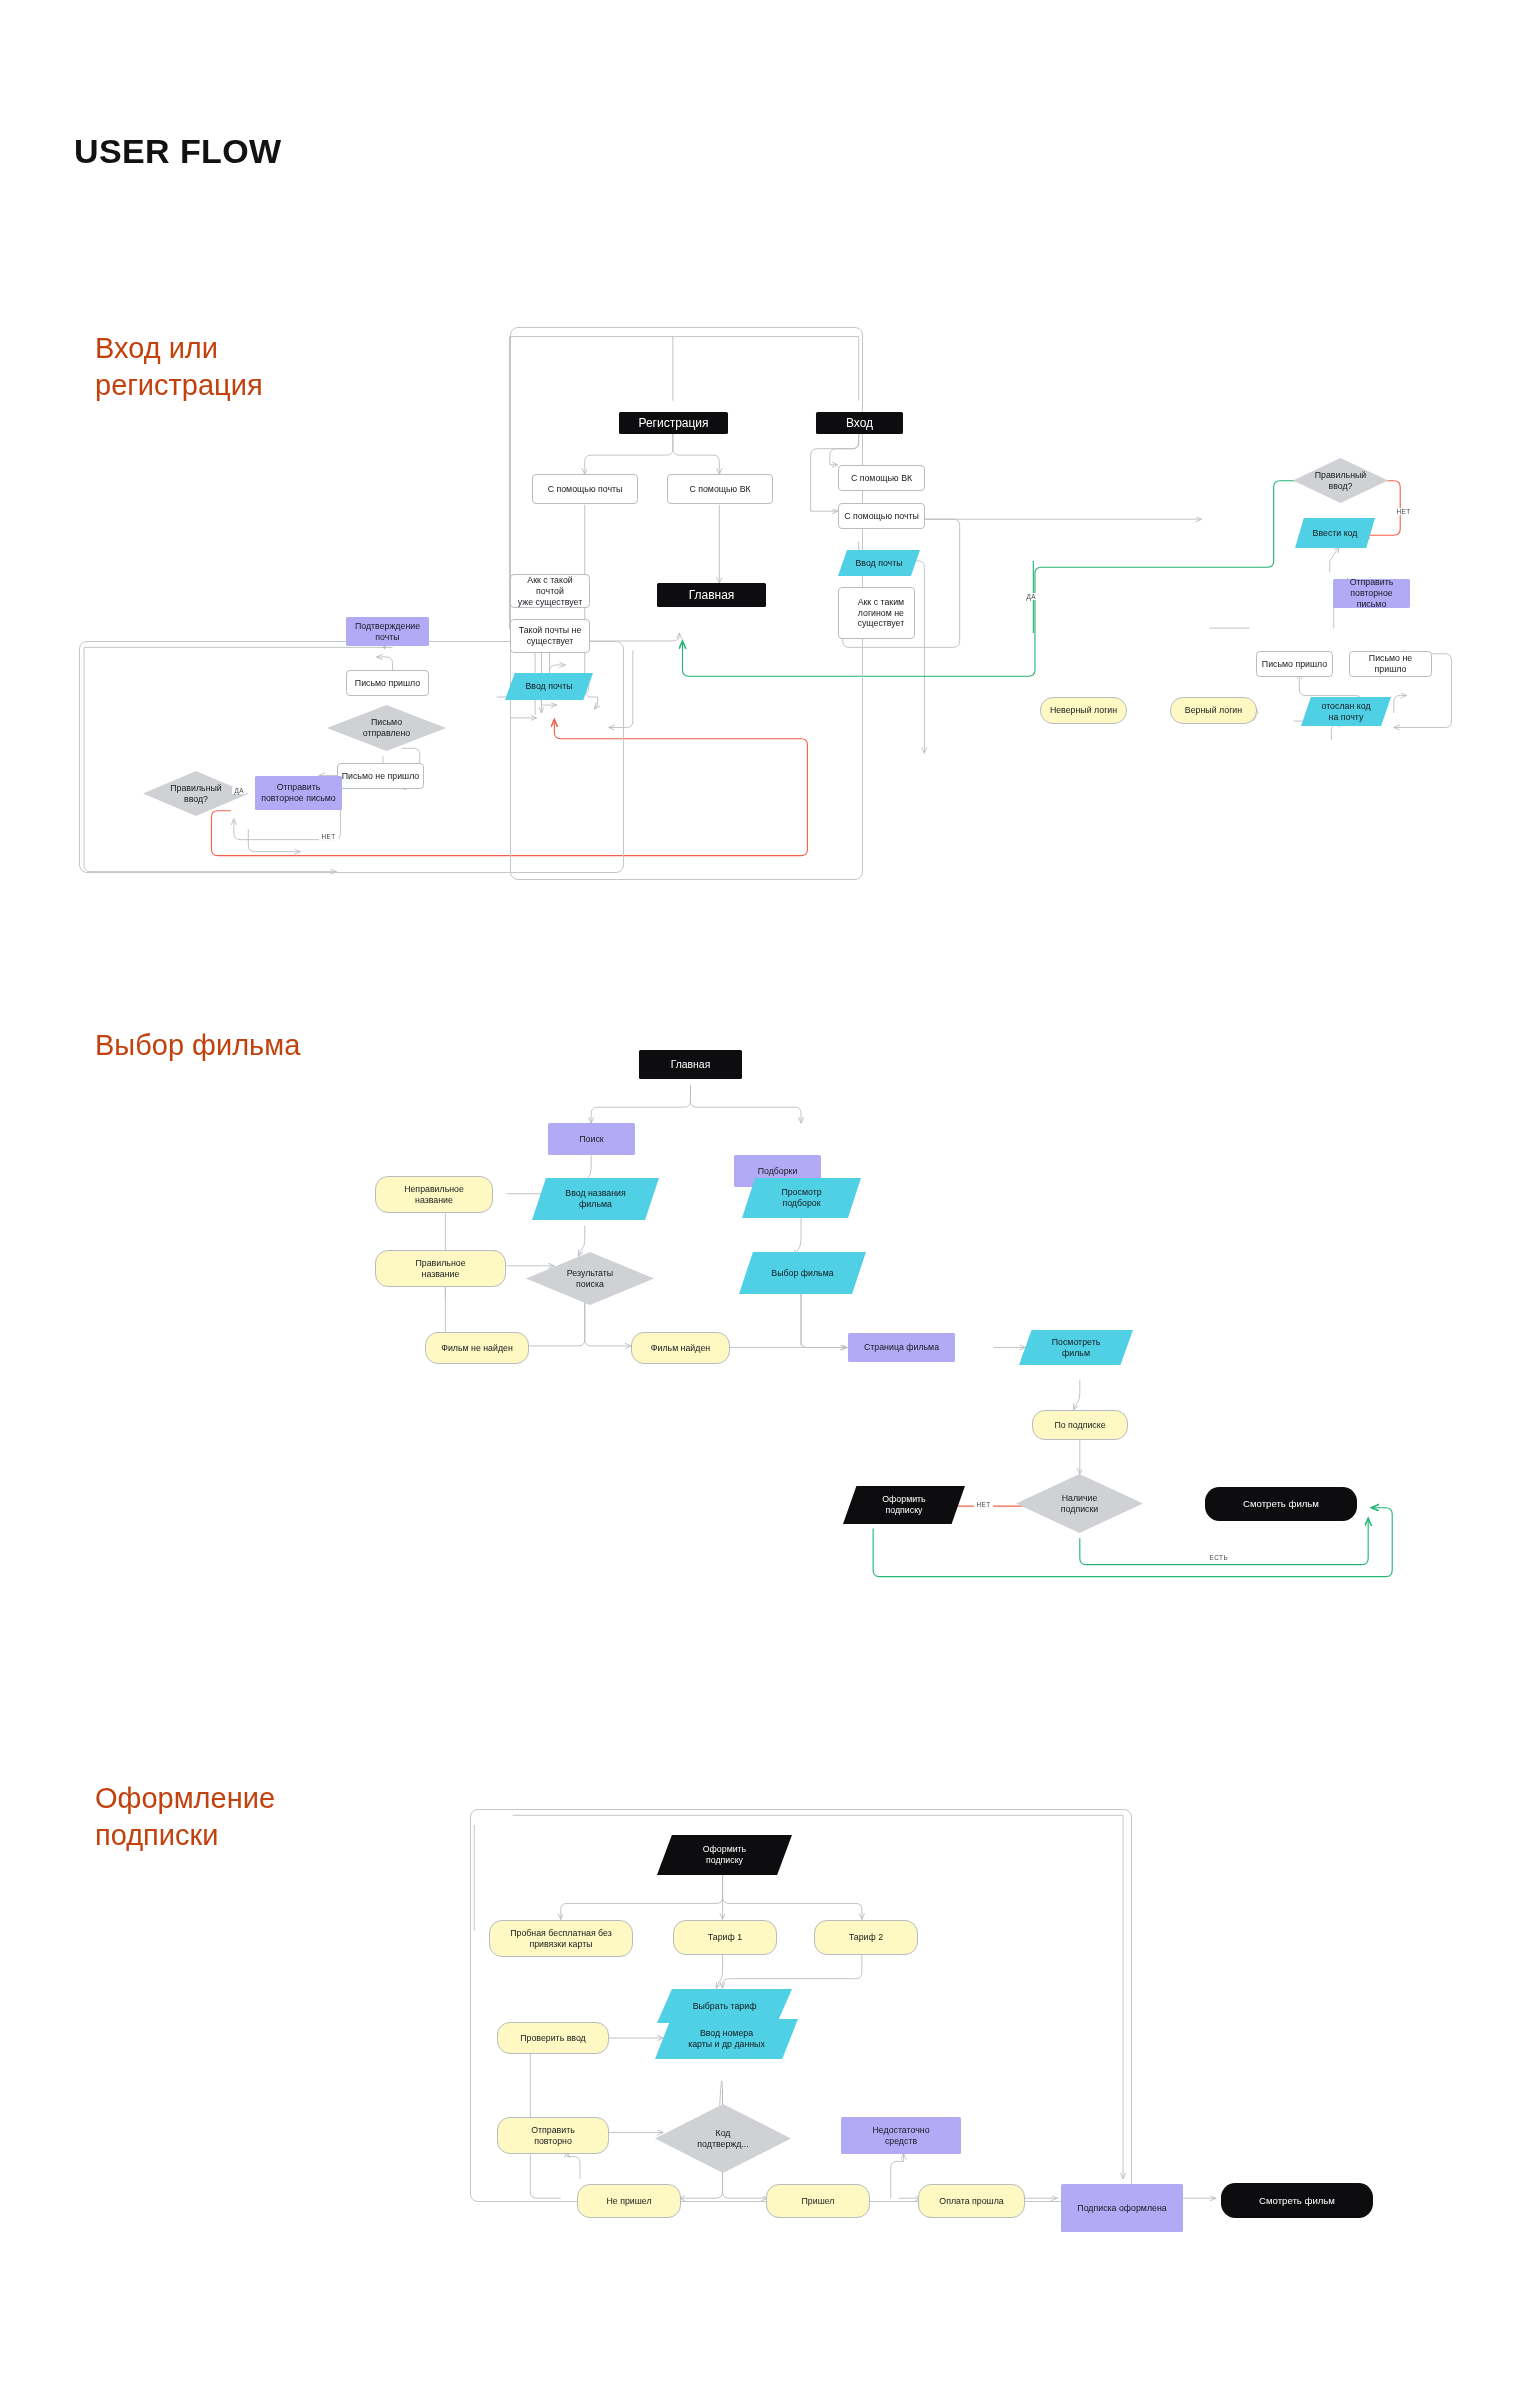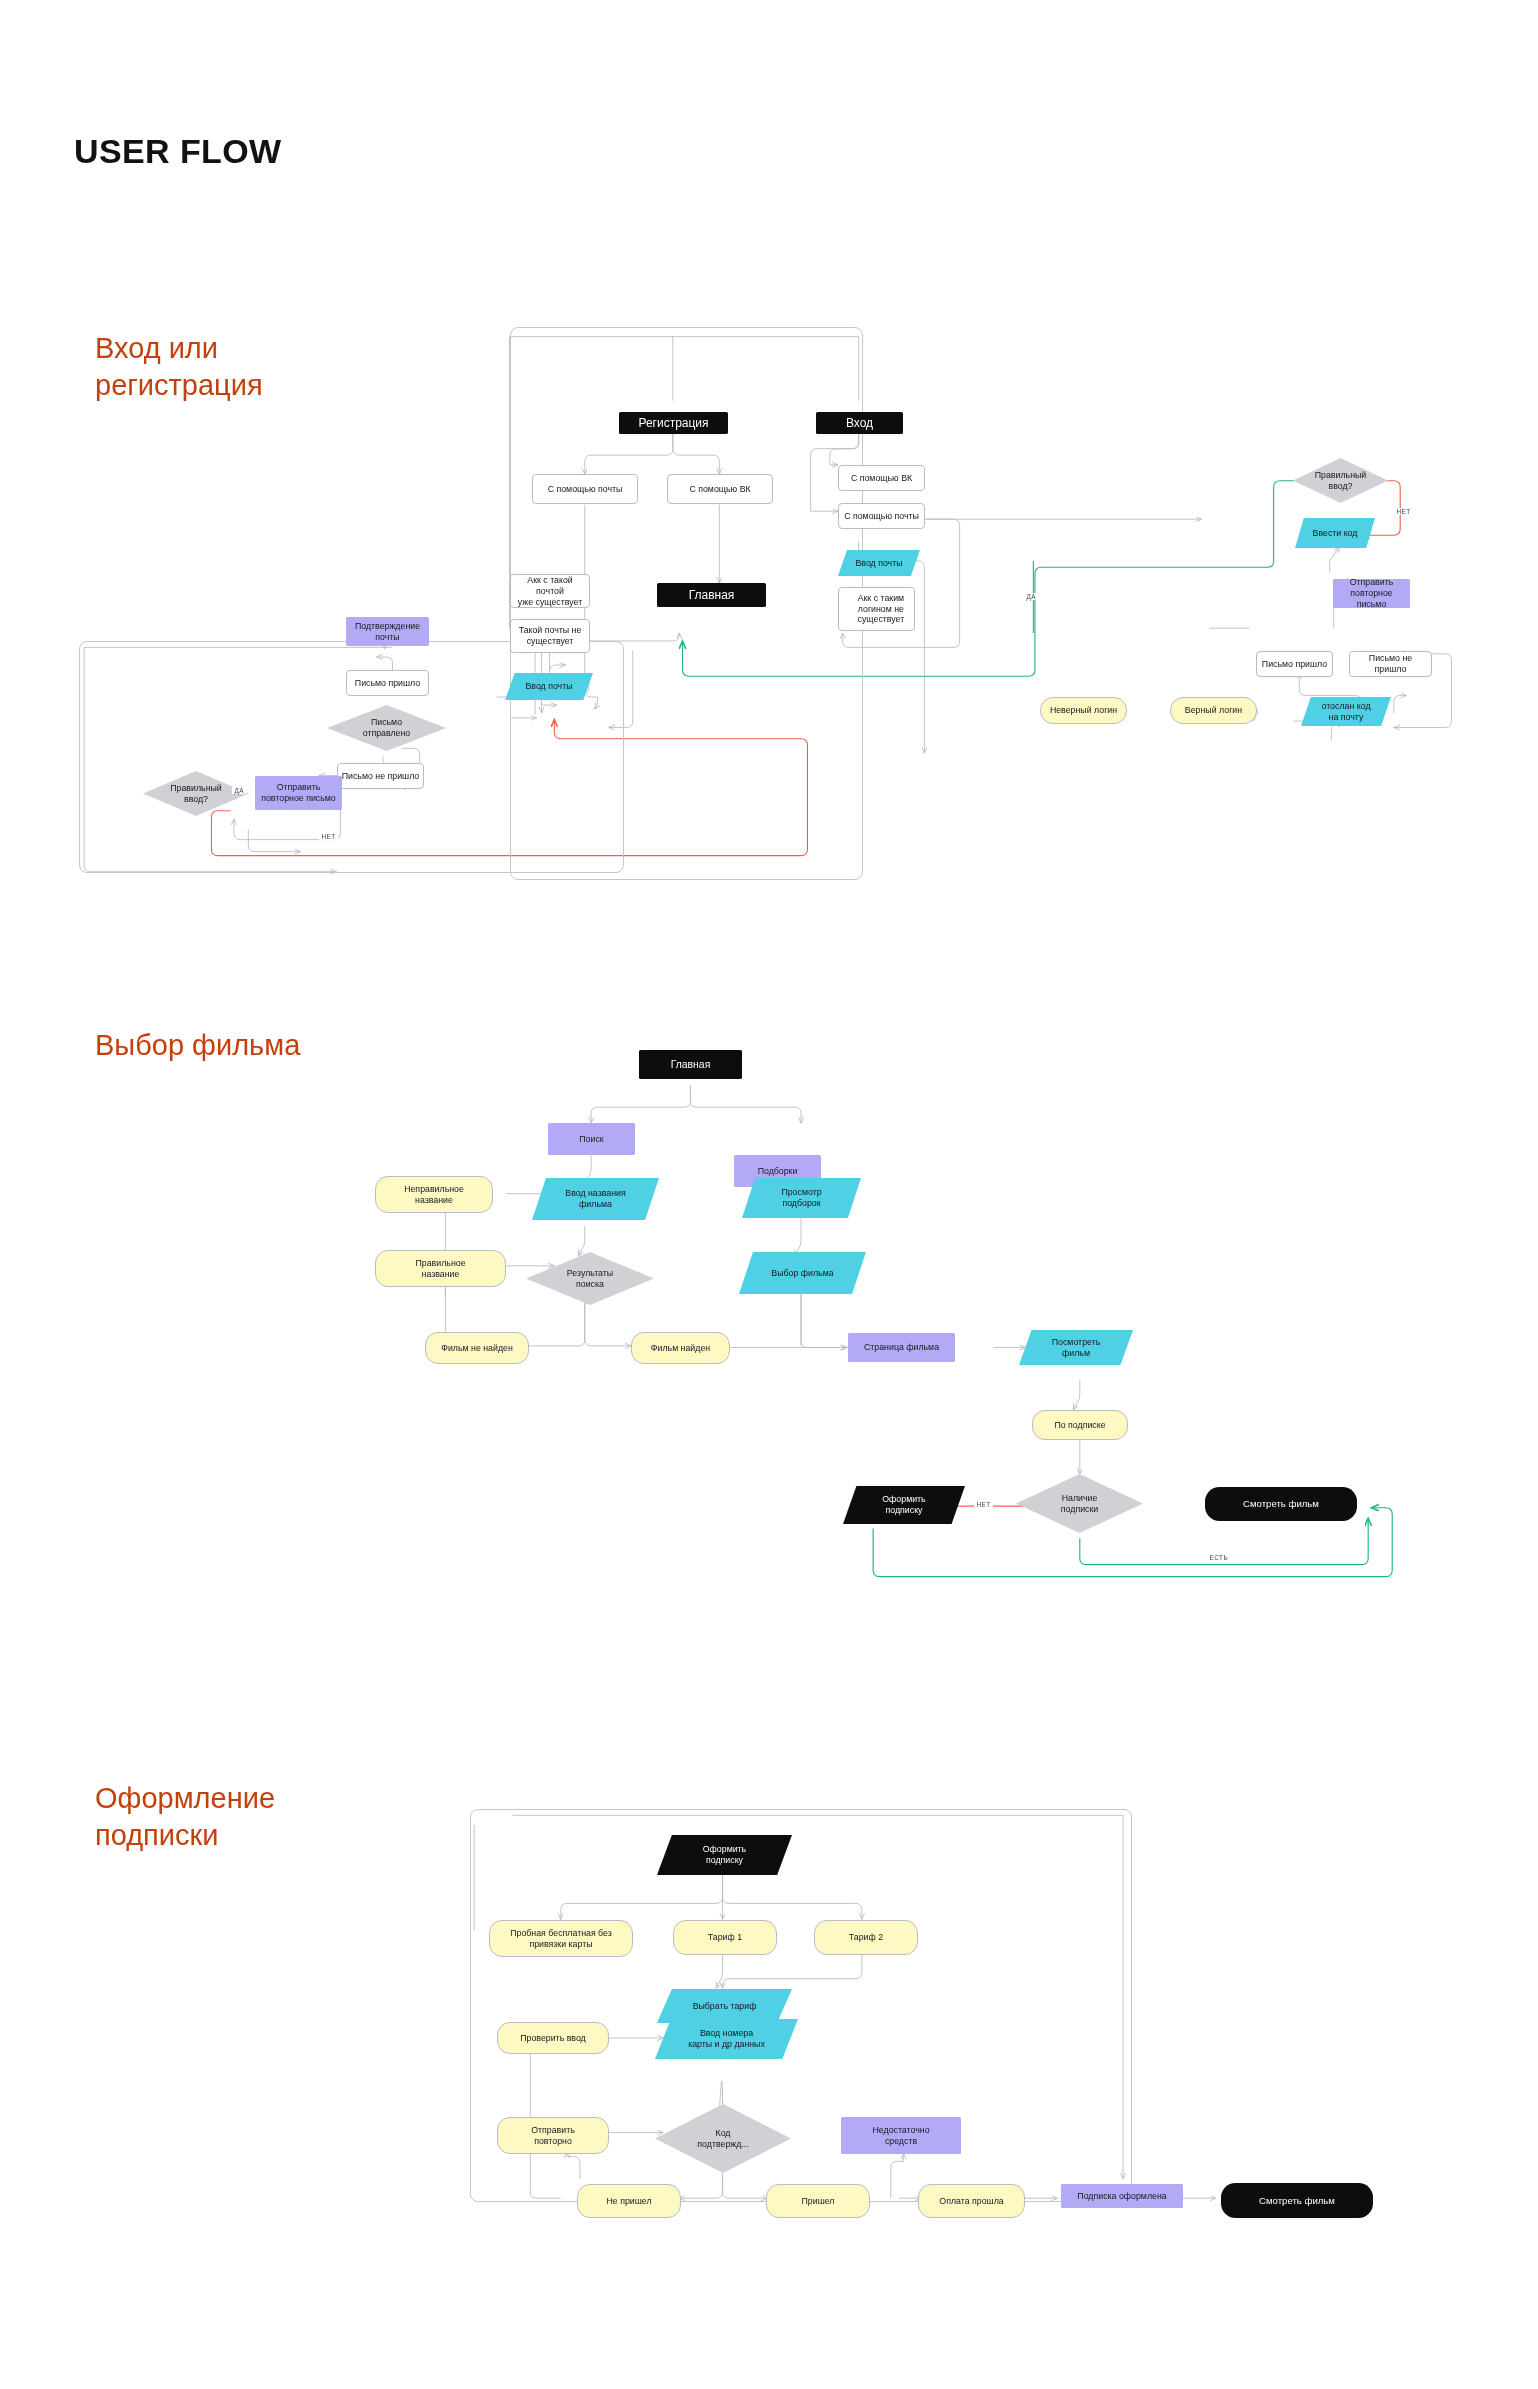--- a/index.html
+++ b/index.html
@@ -209,21 +209,21 @@
 <div class="node n-rect" style="left:667px; top:474px; width:106px; height:30px;">С помощью ВК</div>
 <div class="node n-rect" style="left:838px; top:465px; width:87px; height:26px;">С помощью ВК</div>
 <div class="node n-rect" style="left:838px; top:503px; width:87px; height:26px;">С помощью почты</div>
 <div class="node n-black big-title" style="left:657px; top:583px; width:109px; height:24px;">Главная</div>
 <div class="node n-rect" style="left:510px; top:574px; width:80px; height:34px;">Акк с такой почтой
 уже существует</div>
 <div class="node n-rect" style="left:510px; top:619px; width:80px; height:34px;">Такой почты не
 существует</div>
 <div class="node n-para" style="left:505px; top:673px; width:88px; height:27px;">Ввод почты</div>
 <div class="node n-para" style="left:838px; top:550px; width:82px; height:26px;">Ввод почты</div>
-<div class="node n-rect" style="left:838px; top:587px; width:77px; height:44px;padding-left:12px;">Акк с таким
+<div class="node n-rect" style="left:838px; top:587px; width:77px; height:52px;padding-left:12px;">Акк с таким
 логином не
 существует</div>
 <div class="node n-purple" style="left:346px; top:617px; width:83px; height:29px;">Подтверждение
 почты</div>
 <div class="node n-rect" style="left:346px; top:670px; width:83px; height:26px;">Письмо пришло</div>
 <div class="node n-diam" style="left:327px; top:705px; width:119px; height:46px;">Письмо
 отправлено</div>
 <div class="node n-rect" style="left:337px; top:763px; width:87px; height:26px;">Письмо не пришло</div>
 <div class="node n-diam" style="left:143px; top:771px; width:106px; height:45px;">Правильный
 ввод?</div>
@@ -289,15 +289,15 @@
 карты и др данных</div>
 <div class="node n-round" style="left:497px; top:2117px; width:112px; height:37px;">Отправить
 повторно</div>
 <div class="node n-diam" style="left:655px; top:2104px; width:136px; height:69px;">Код
 подтвержд...</div>
 <div class="node n-purple" style="left:841px; top:2117px; width:120px; height:37px;">Недостаточно
 средств</div>
 <div class="node n-round" style="left:577px; top:2184px; width:104px; height:34px;">Не пришел</div>
 <div class="node n-round" style="left:766px; top:2184px; width:104px; height:34px;">Пришел</div>
 <div class="node n-round" style="left:918px; top:2184px; width:107px; height:34px;">Оплата прошла</div>
-<div class="node n-purple" style="left:1061px; top:2184px; width:122px; height:24px;">Подписка оформлена</div>
+<div class="node n-purple" style="left:1061px; top:2184px; width:122px; height:48px;">Подписка оформлена</div>
 <div class="node n-blackr" style="left:1221px; top:2183px; width:152px; height:35px; font-size:9.6px;">Смотреть фильм</div>
 
 
 </body></html>

